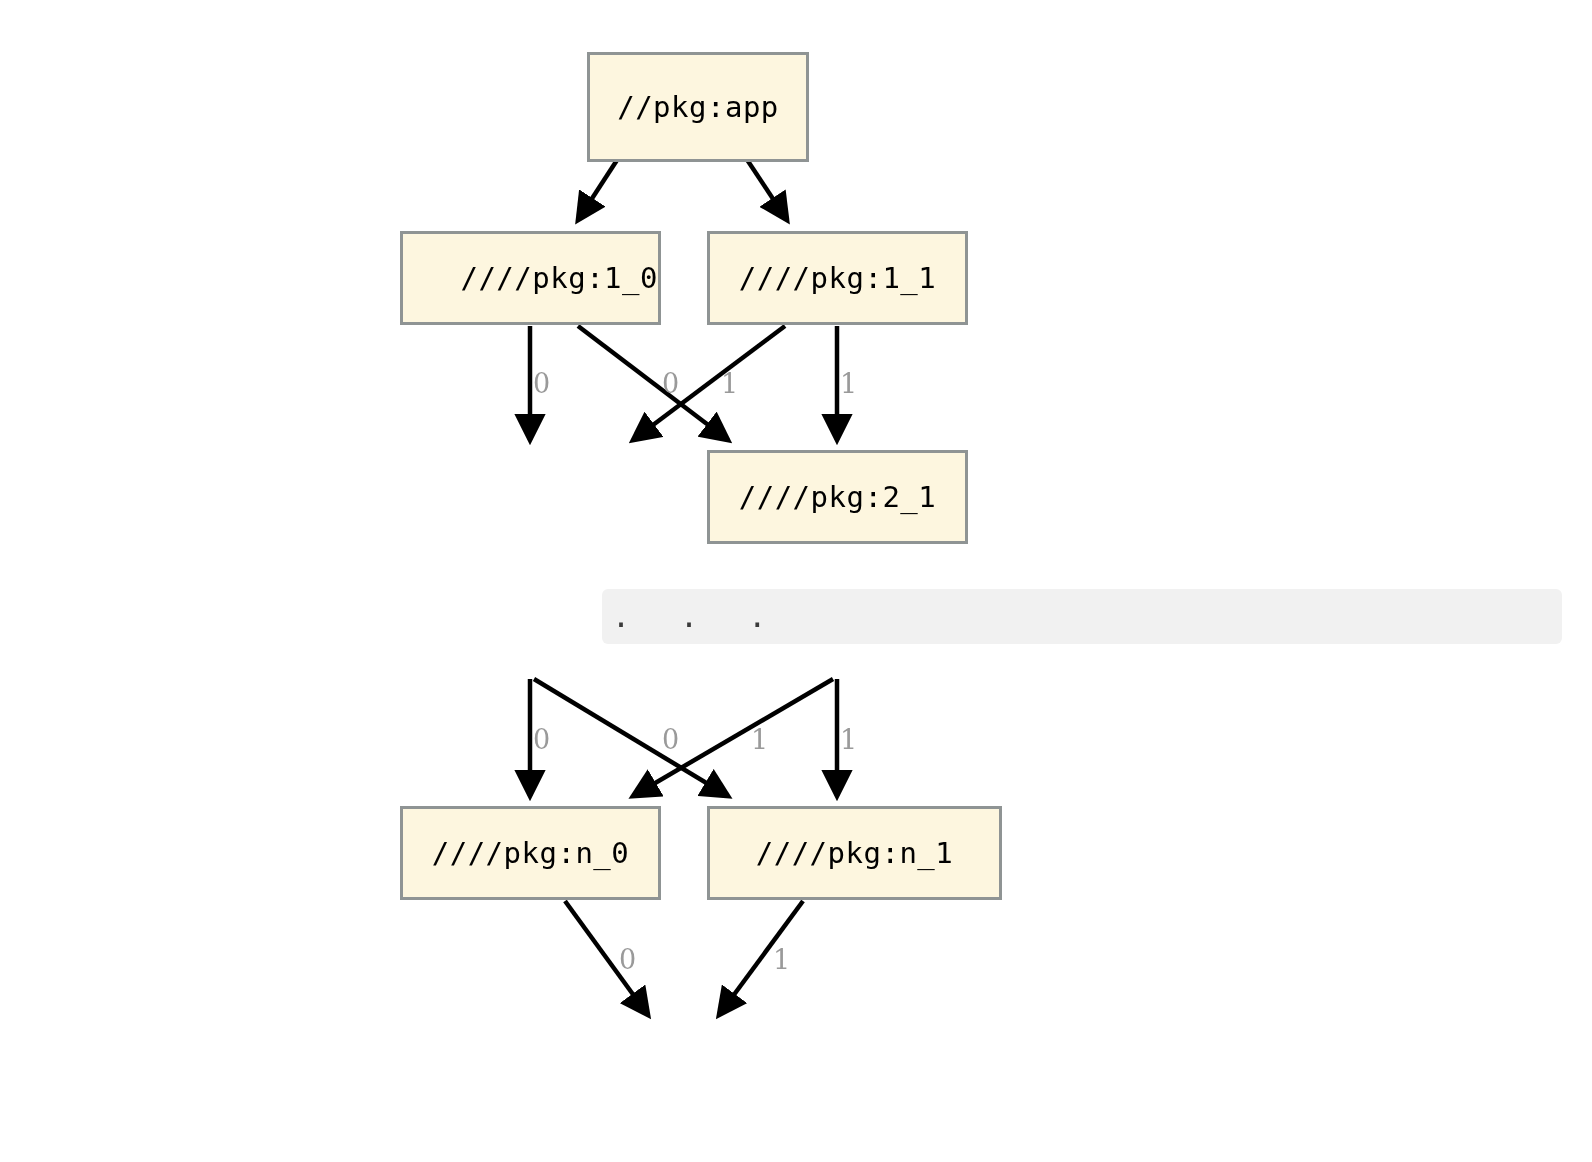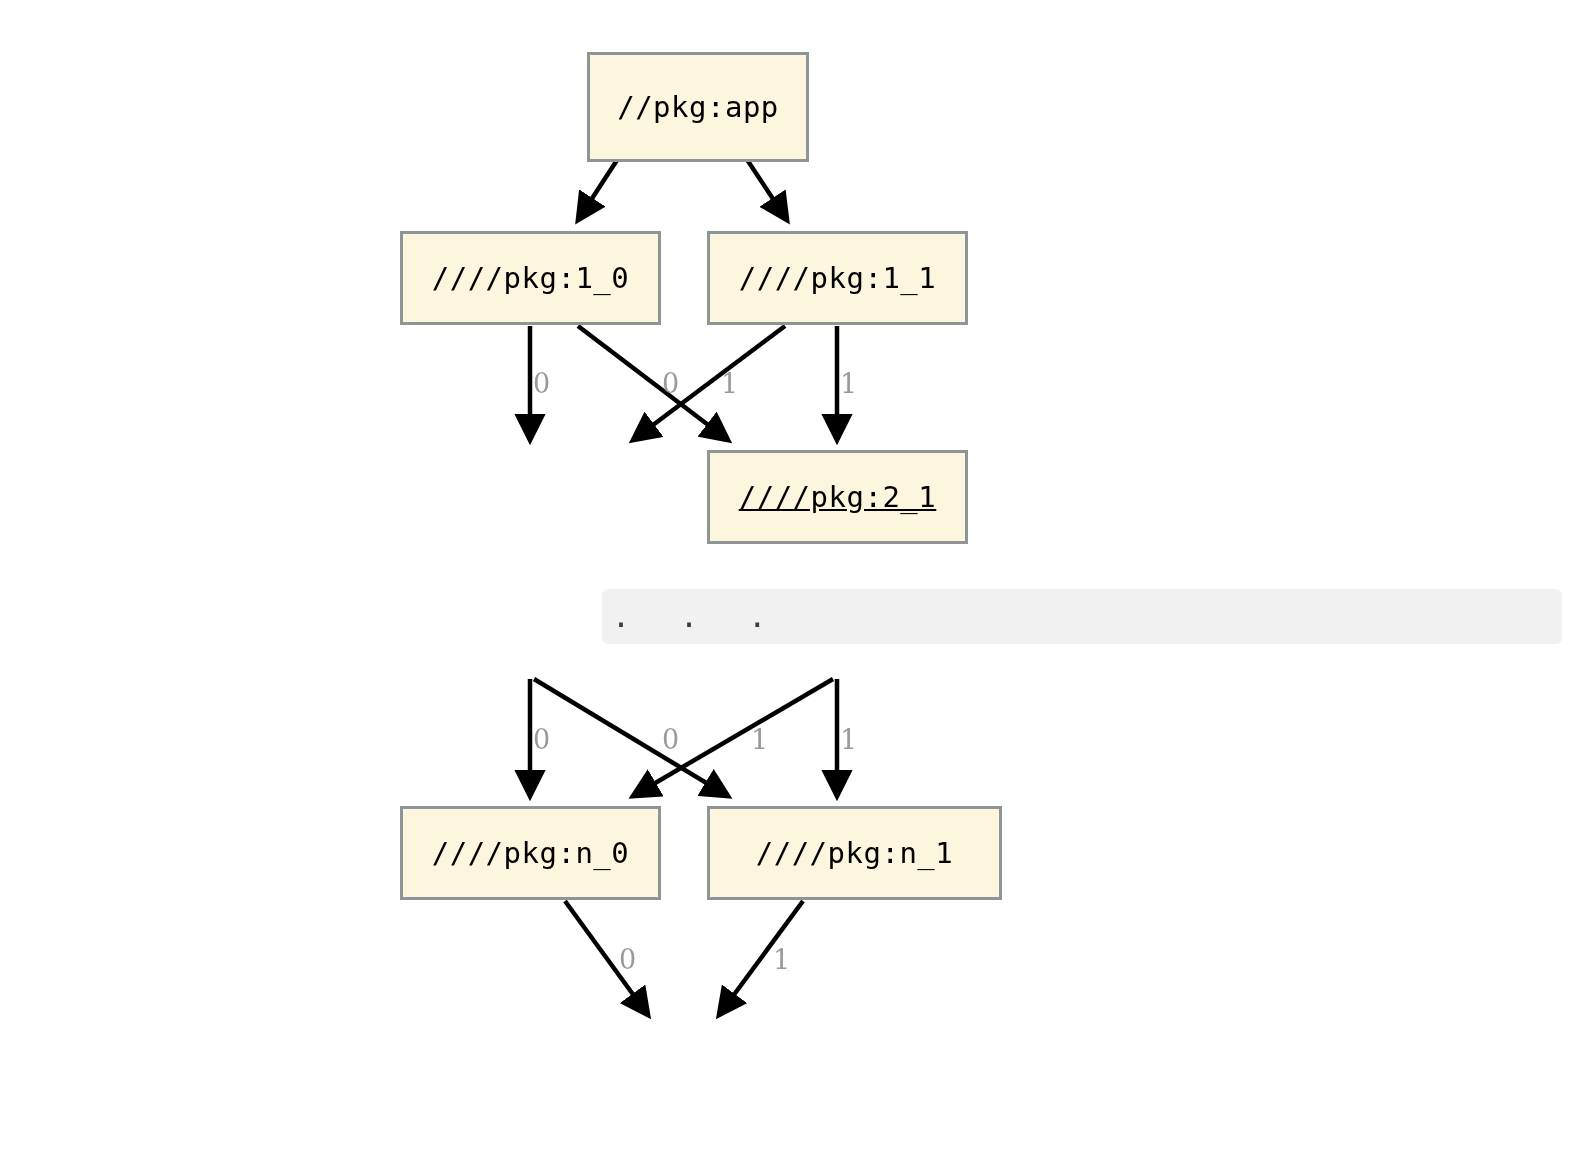--- a/index.html
+++ b/index.html
@@ -129,30 +129,30 @@
 
     <g>
       <line x1="803" y1="901" x2="719" y2="1015" stroke="#000000" stroke-width="4.5" marker-end="url(#arrow)"></line>
     </g>
   </svg>
 
   <div class="node-box" style="left:571px; top:52px; width:222px; height:110px;margin-left:16px;">
     <span class="node-label">//pkg:app</span>
   </div>
 
-  <div class="node-box" style="left:400px; top:231px; width:261px; height:94px;">
+  <div class="node-box" style="left:400px; top:231px; width:261px; height:94px;justify-content:flex-end;">
     <span class="node-label">////pkg:1_0</span>
   </div>
 
   <div class="node-box" style="left:707px; top:231px; width:261px; height:94px;">
     <span class="node-label">////pkg:1_1</span>
   </div>
 
 
-  <div class="node-box" style="left:707px; top:450px; width:261px; height:94px;text-decoration:underline;">
+  <div class="node-box" style="left:707px; top:450px; width:261px; height:94px;">
     <span class="node-label">////pkg:2_1</span>
   </div>
 
   <div class="node-box" style="left:400px; top:806px; width:261px; height:94px;">
     <span class="node-label">////pkg:n_0</span>
   </div>
 
   <div class="node-box" style="left:707px; top:806px; width:295px; height:94px;">
     <span class="node-label">////pkg:n_1</span>
   </div>

